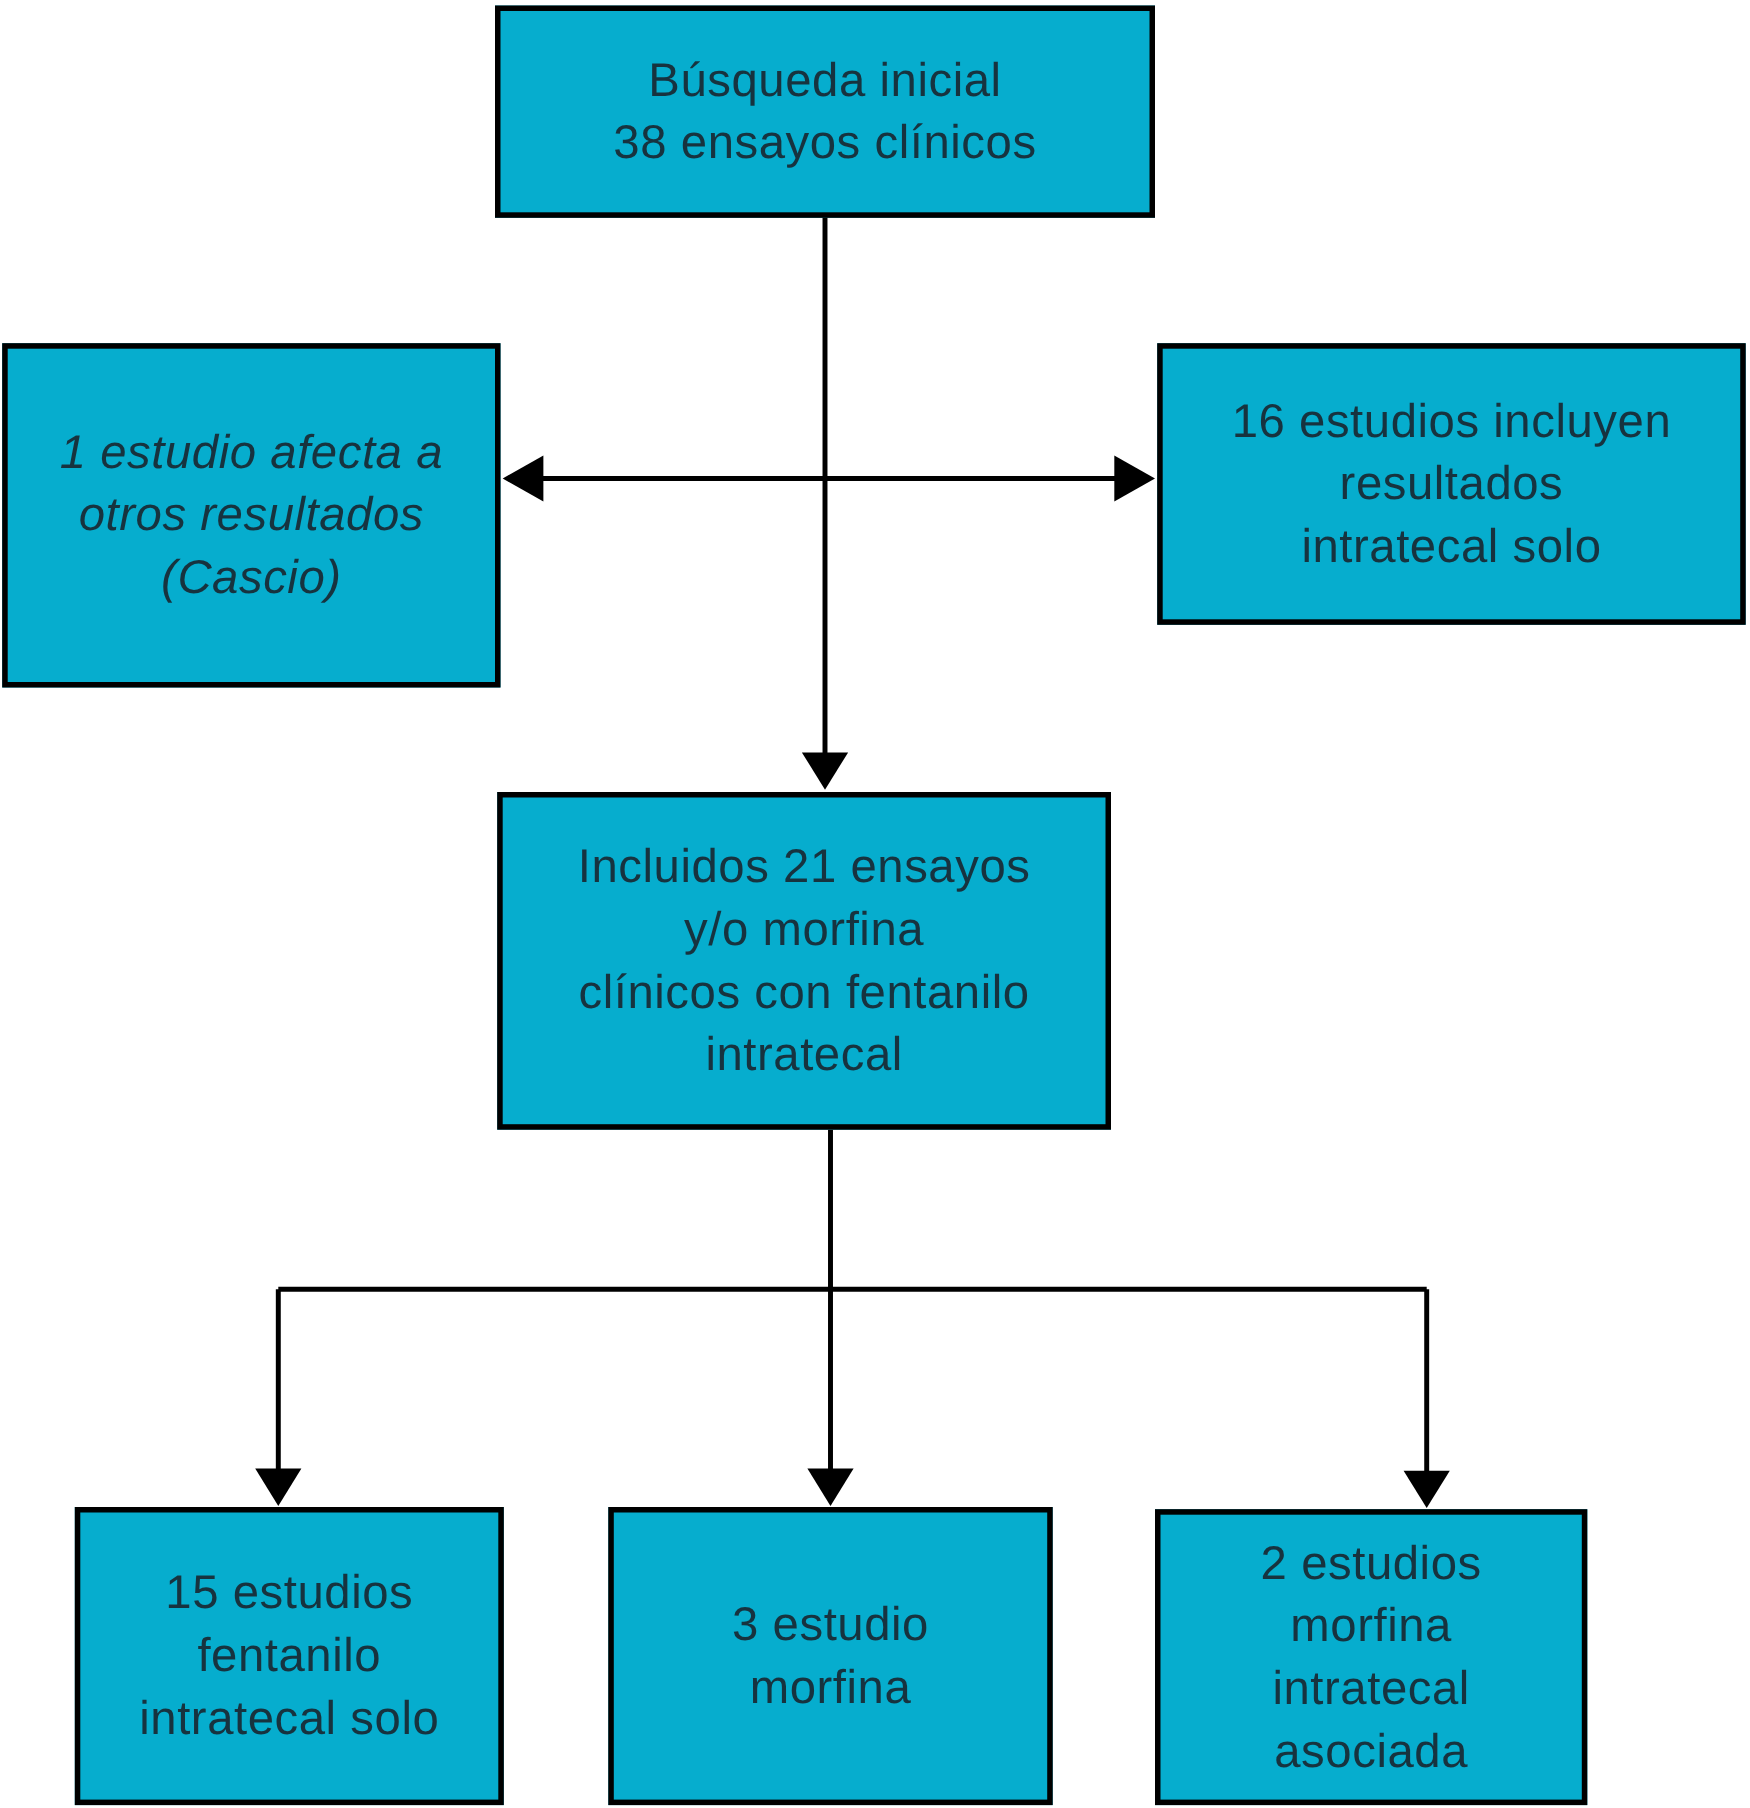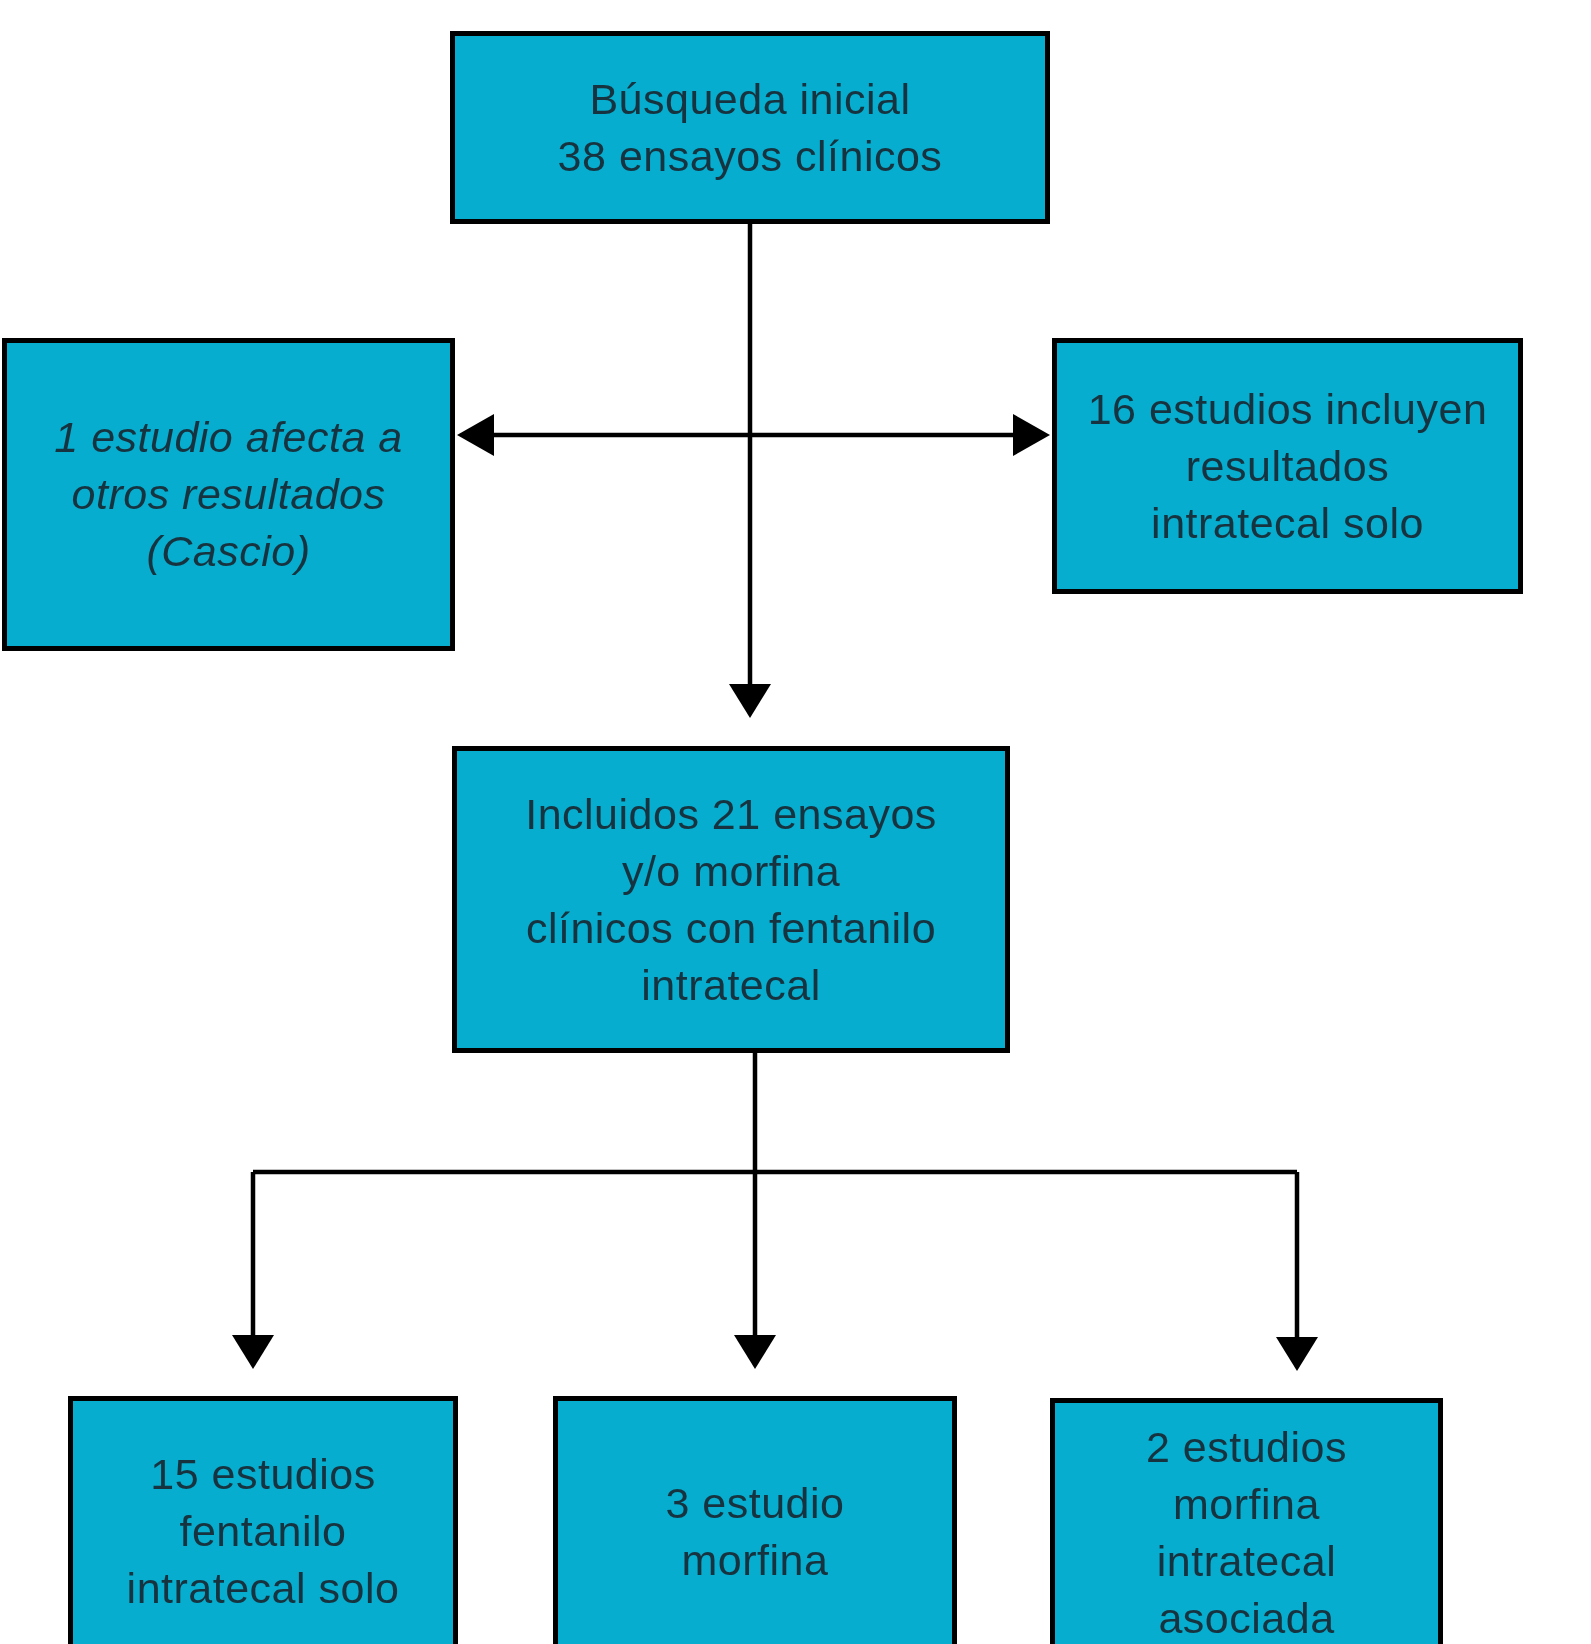--- a/index.html
+++ b/index.html
@@ -24,27 +24,26 @@
     border: 5px solid #000000;
     color: #17333F;
     display: flex;
     flex-direction: column;
     justify-content: center;
     align-items: center;
     text-align: left;
     font-size: 43px;
     line-height: 57px;
     letter-spacing: 0.5px;
-    margin-top: 26px;
   }
   .node span { display: block; white-space: nowrap; }
 
   .node-initial       { left: 450px;  top: 5px;    width: 600px; height: 193px; }
   .node-excl-left     { left: 2px;    top: 312px;  width: 453px; height: 313px; font-style: italic; }
-  .node-excl-right    { left: 1052px; top: 312px;  width: 471px; height: 256px; }
+  .node-excl-right    { left: 1052px; top: 312px;  width: 535px; height: 256px; }
   .node-included      { left: 452px;  top: 720px;  width: 558px; height: 307px; }
   .node-fentanyl      { left: 68px;   top: 1370px; width: 390px; height: 271px; }
   .node-morphine-only { left: 553px;  top: 1370px; width: 404px; height: 271px; }
   .node-morphine-asoc { left: 1050px; top: 1372px; width: 393px; height: 269px; }
 
   .conn-line { stroke: #000000; stroke-width: 4.5; fill: none; }
   .conn-head { fill: #000000; stroke: none; }
 </style>
 </head>
 <body>

